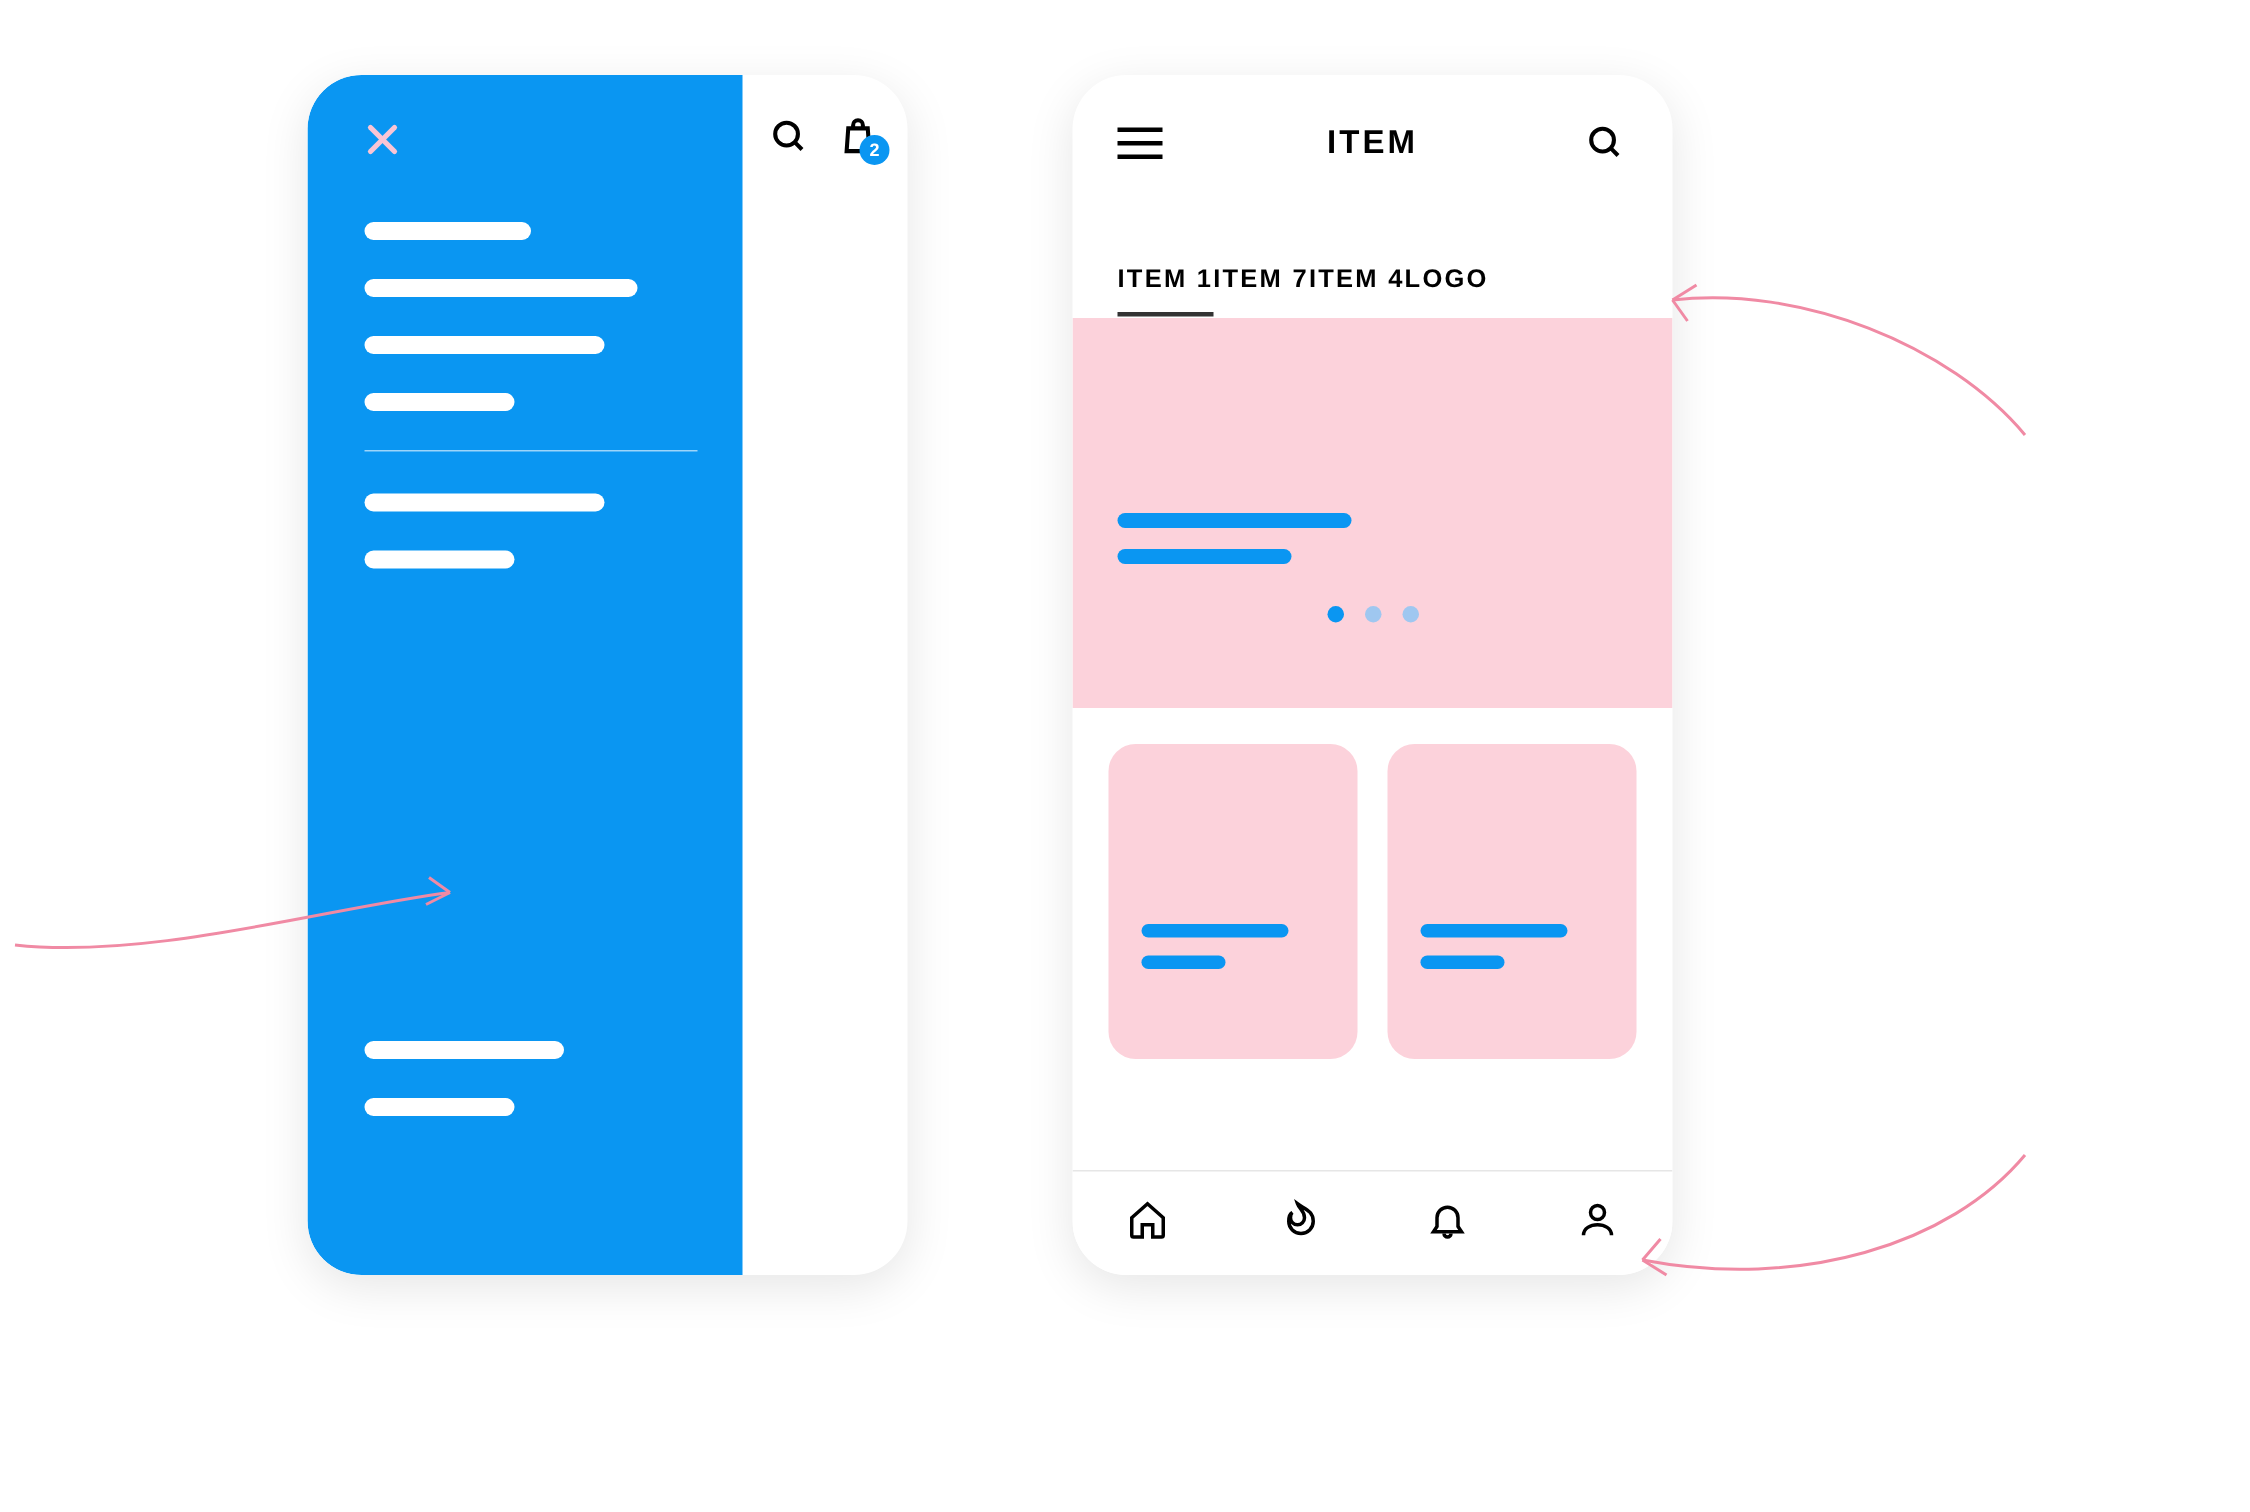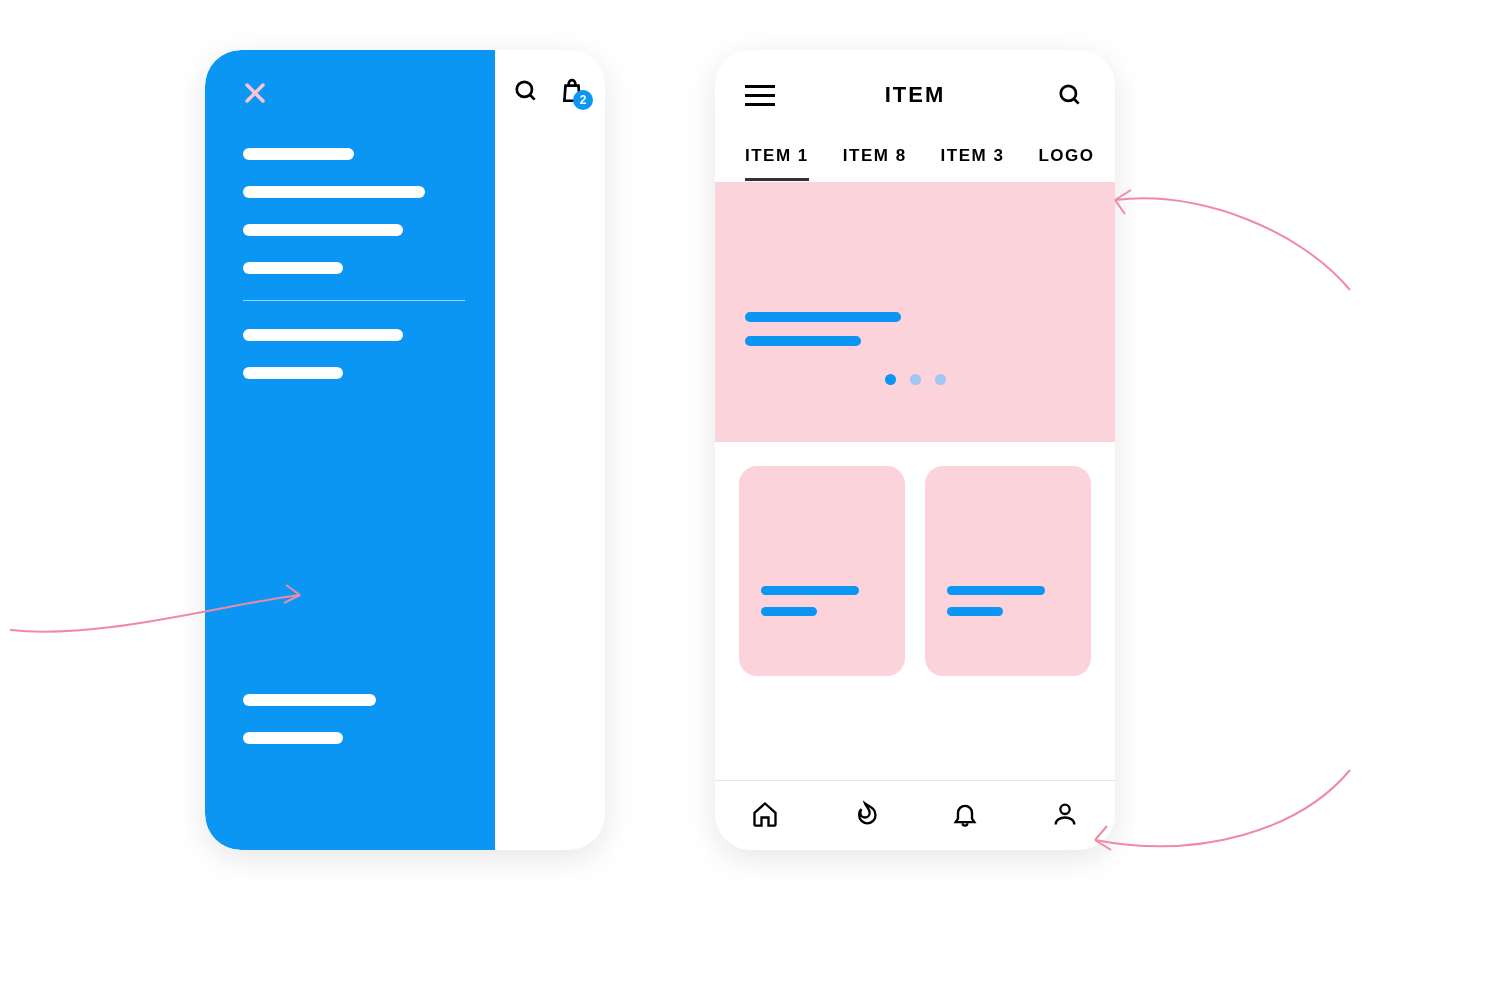--- a/index.html
+++ b/index.html
@@ -80,23 +80,23 @@
   display: flex;
   align-items: center;
   justify-content: space-between;
   padding: 0 30px;
 }
 .hamburger { display: flex; flex-direction: column; gap: 6px; cursor: pointer; }
 .hamburger span { width: 30px; height: 3px; background: #000; }
 .logo-text { font-size: 22px; font-weight: 800; letter-spacing: 2px; }
 .tabs {
   display: flex;
-  gap: 34px;
   padding: 6px 30px 0 30px;
   border-bottom: 1px solid transparent;
+  margin-top: 30px;
 }
 .tab {
   font-size: 17px;
   font-weight: 700;
   letter-spacing: 1.5px;
   padding-bottom: 12px;
   white-space: nowrap;
   cursor: pointer;
 }
 .tab.active { border-bottom: 3px solid #333; }
@@ -207,22 +207,22 @@
     <div class="icon-btn">
       <svg viewBox="0 0 24 24">
           <circle cx="10.5" cy="10.5" r="7"></circle>
           <line x1="20" y1="20" x2="15.5" y2="15.5"></line>
         </svg>
     </div>
   </div>
 
   <div class="tabs">
     <div class="tab active">ITEM 1</div>
-    <div class="tab">ITEM 8</div>
-    <div class="tab">ITEM 3</div>
+    <div class="tab">ITEM 7</div>
+    <div class="tab">ITEM 4</div>
     <div class="tab">LOGO</div>
   </div>
 
   <div class="hero">
     <div class="hero-line hw1"></div>
     <div class="hero-line hw2"></div>
     <div class="dots">
       <div class="dot active"></div>
       <div class="dot"></div>
       <div class="dot"></div>

